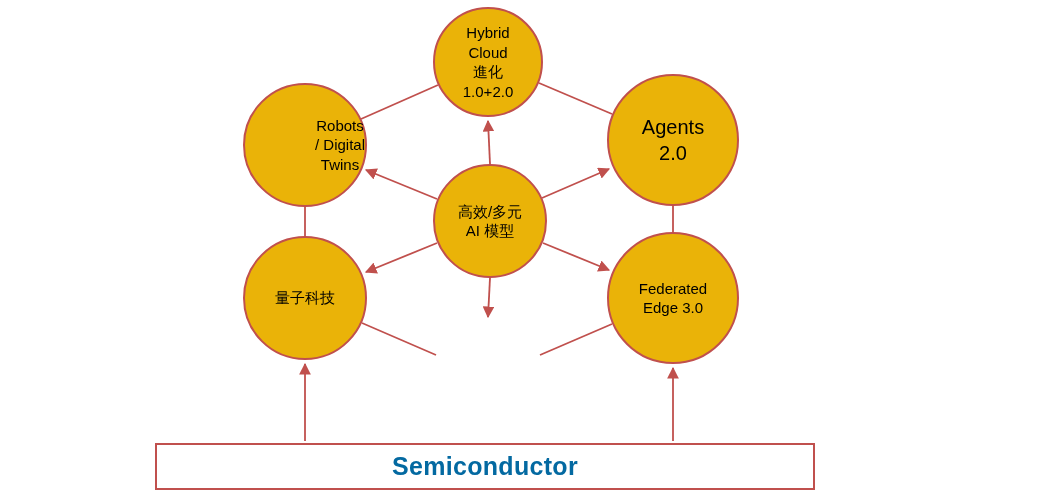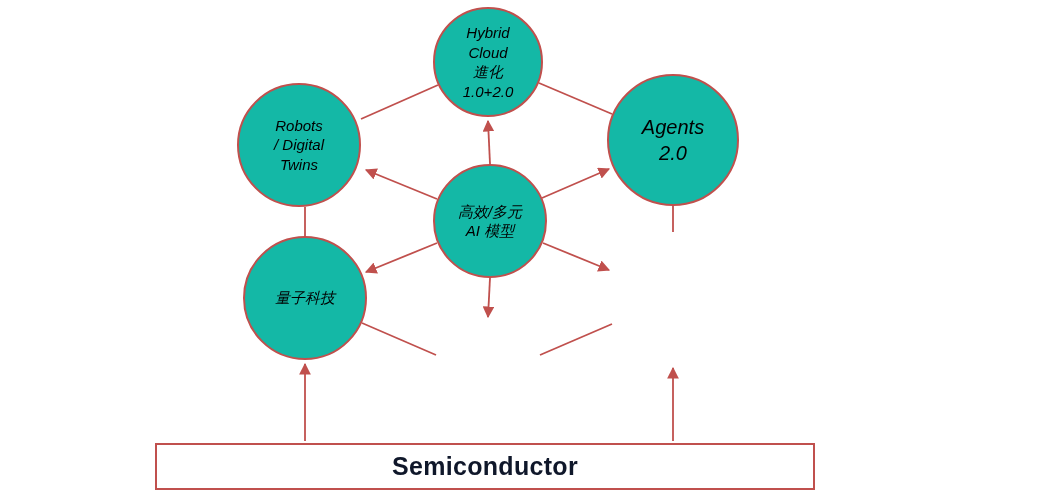--- a/index.html
+++ b/index.html
@@ -7,43 +7,42 @@
   .canvas {
     position: relative;
     width: 1039px;
     height: 497px;
     background: #ffffff;
     overflow: hidden;
   }
   .connections { position: absolute; left: 0; top: 0; }
   .node {
     position: absolute;
-    background: #14b8a6;
+    background: #eab308;
     border: 2px solid #c0504d;
     border-radius: 50%;
     display: flex;
     align-items: center;
     justify-content: center;
     text-align: center;
     color: #000000;
     font-size: 15px;
     line-height: 1.3;
     box-sizing: border-box;
-    font-style: italic;
   }
   .node span { white-space: pre-line; display: block; }
   .node--agents { font-size: 20px; }
   .base-box {
     position: absolute;
     background: #ffffff;
     border: 2px solid #c0504d;
     display: flex;
     align-items: center;
     justify-content: center;
-    color: #0f172a;
+    color: #0369a1;
     font-size: 25px;
     font-weight: bold;
     box-sizing: border-box;
     letter-spacing: 0.3px;
   }
 </style>
 </head>
 <body>
 
 <div class="canvas">
@@ -75,39 +74,43 @@
     </g>
   </svg>
 
   <div class="node" style="left:433px; top:7px; width:110px; height:110px;">
     <span>Hybrid
 Cloud
 進化
 1.0+2.0</span>
   </div>
 
-  <div class="node" style="left:237px; top:83px; width:124px; height:124px;">
+  <div class="node" style="left:243px; top:83px; width:124px; height:124px;justify-content:flex-end;">
     <span>Robots
 / Digital
 Twins</span>
   </div>
 
   <div class="node node--agents" style="left:607px; top:74px; width:132px; height:132px;justify-content:center;">
     <span>Agents
 2.0</span>
   </div>
 
   <div class="node" style="left:243px; top:236px; width:124px; height:124px;">
     <span>量子科技</span>
   </div>
 
   <div class="node" style="left:433px; top:164px; width:114px; height:114px;">
     <span>高效/多元
 AI 模型</span>
   </div>
 
+  <div class="node" style="left:607px; top:232px; width:132px; height:132px;">
+    <span>Federated
+Edge 3.0</span>
+  </div>
 
 
   <div class="base-box" style="left:155px; top:443px; width:660px; height:47px;">
     <span>Semiconductor</span>
   </div>
 
 </div>
 
 </body></html>

